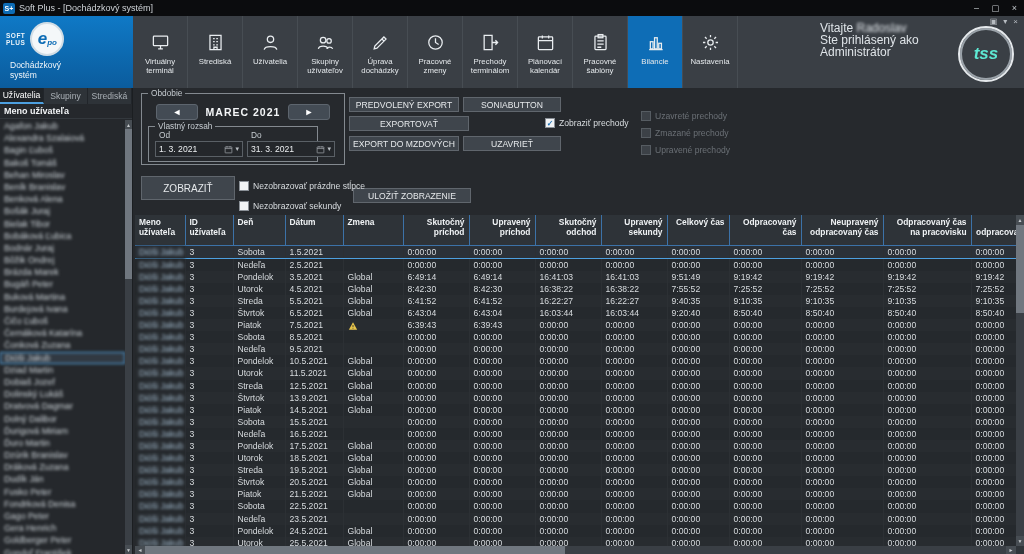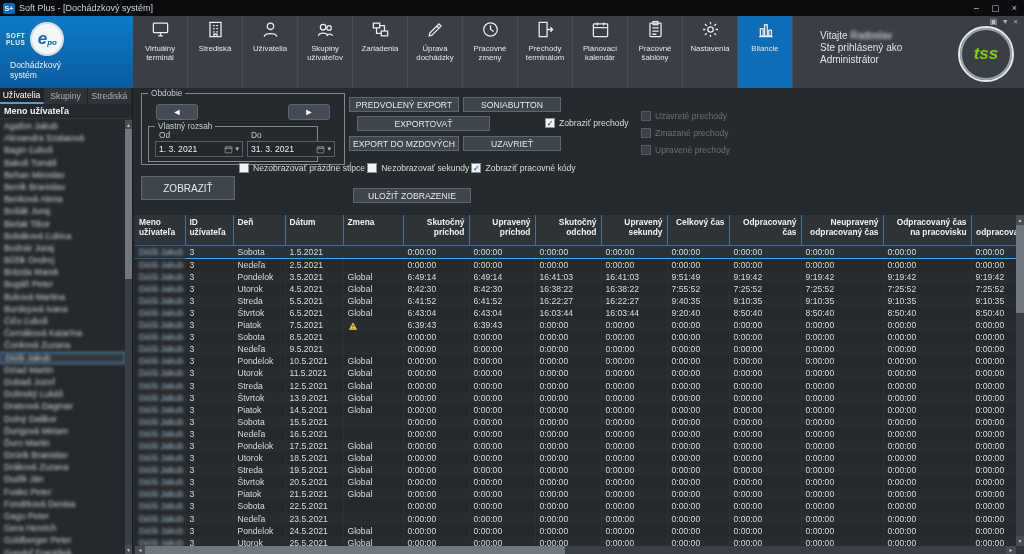--- a/index.html
+++ b/index.html
@@ -24,29 +24,29 @@
     display:flex;flex-direction:column;padding:6px 4px 4px 4px}
   .brandtop{display:flex;align-items:center;gap:5px;margin-left:2px}
   .softplus{display:flex;flex-direction:column;font-size:6.5px;font-weight:bold;color:#eaf2f8;line-height:7px;letter-spacing:.5px}
   .elogo{width:34px;height:34px;background:#f4f7f9;border:2px solid #d2dde5;border-radius:50%;
     display:flex;align-items:center;justify-content:center;color:#0d6cb5;font-style:italic}
   .elogo i{font-size:17px;font-weight:bold}
   .elogo small{font-size:8px;font-weight:bold;margin-top:6px}
   .brandsub{font-size:8.5px;color:#f0f5f9;margin:4px 0 0 6px;width:78px;line-height:10px}
   #ribbon-tabs{display:flex;height:72px}
   .rtab{width:55px;height:72px;display:flex;flex-direction:column;align-items:center;
-    padding-top:4px;border-right:1px solid #474d53;cursor:default}
+    padding-top:17px;border-right:1px solid #474d53;cursor:default}
   .rtab.active{background:#0e6db6}
   .ricon{width:19px;height:19px;color:#e9edf0;stroke:currentColor;fill:none}
   .rlabel{font-size:7.8px;color:#e4e8eb;text-align:center;line-height:9px;margin-top:5px;padding:0 2px}
-  #welcome{position:absolute;right:78px;top:14px;width:126px;font-size:10px;
+  #welcome{position:absolute;right:78px;top:6px;width:126px;font-size:12px;
     color:#dfe4e8;line-height:12px}
   #badge{position:absolute;right:10px;top:10px;width:56px;height:56px;border:2px solid #e6eaed;
     border-radius:50%;box-shadow:inset 0 0 0 2px #9aa2a9;display:flex;align-items:center;justify-content:center}
-  #badge span{font-size:17px;font-weight:bold;font-style:italic;color:#84cc16}
+  #badge span{font-size:17px;font-weight:bold;font-style:italic;color:#5eead4}
   #mdictrl{position:absolute;right:6px;top:1px;display:flex;gap:6px;font-size:8px;color:#b7bcc1}
 
   
   #sidebar{position:absolute;left:0;top:88px;width:133px;bottom:0;background:#25282c;
     border-right:1px solid #1b1e21}
   #side-tabs{display:flex;height:16px}
   .stab{flex:1;font-size:8.6px;display:flex;align-items:center;justify-content:center;
     background:#2e3338;color:#aab0b6;border-right:1px solid #21252a}
   .stab.active{background:#1f2327;color:#fff;border-bottom:2px solid #4da0e0}
   #side-header{height:15px;line-height:15px;font-size:9px;font-weight:bold;color:#f2f4f6;
@@ -77,33 +77,33 @@
   .dfield{position:absolute;top:14px;width:88px;height:16px;background:#24272b;
     border:1px solid #5a6066;display:flex;align-items:center;font-size:8.6px;color:#eceff1;
     padding:0 3px}
   .dfield .dval{flex:1;white-space:nowrap;overflow:hidden}
   .dfield svg{width:9px;height:9px;stroke:#b9bec3;fill:none}
   .dfield .caret{font-size:7px;color:#b9bec3;margin-left:2px}
   .ctlbtn{position:absolute;background:#3f454c;border:1px solid #60666d;color:#e6e9eb;
     font-size:8.6px;display:flex;align-items:center;justify-content:center;white-space:nowrap}
   #btn-predvoleny{left:216px;top:9px;width:110px;height:15px}
   #btn-sonia{left:330px;top:9px;width:98px;height:15px}
-  #btn-exportovat{left:224px;top:28px;width:133px;height:15px}
+  #btn-exportovat{left:216px;top:28px;width:120px;height:15px}
   #btn-mzdy{left:216px;top:48px;width:110px;height:15px}
   #btn-uzavriet{left:330px;top:48px;width:98px;height:15px}
   #btn-zobrazit{left:8px;top:88px;width:94px;height:24px;font-size:10px}
   #btn-ulozit{left:220px;top:100px;width:118px;height:15px}
   .cbrow{display:flex;align-items:center;gap:4px;font-size:8.6px;color:#d9dde0;height:12px}
   .cbrow.dis{color:#6b7076}
   .cbbox{width:10px;height:10px;background:#f1f3f5;border:1px solid #8a9097;font-size:8px;
     line-height:9px;text-align:center;color:#1b6fb4;font-weight:bold}
   .cbrow.dis .cbbox{background:#3c4147;border-color:#565c62}
   #cb-export{position:absolute;left:412px;top:29px}
   #cb-disabled{position:absolute;left:508px;top:22px;display:flex;flex-direction:column;gap:5px}
-  #cb-view{position:absolute;left:106px;top:74px;display:flex;flex-direction:row;gap:2px}
+  #cb-view{position:absolute;left:106px;top:92px;display:flex;flex-direction:column;gap:8px}
 
   
   #table-area{position:absolute;left:135px;top:215px;right:8px;bottom:8px;overflow:hidden;
     background:#24272b}
   table{border-collapse:collapse;table-layout:fixed;width:914px;font-size:8.6px}
   th{background:#2e3338;color:#f0f3f5;font-size:8.4px;font-weight:bold;height:30px;
     padding:2px 4px;vertical-align:top;border-right:1px solid #3c72a8;
     border-bottom:1px solid #3c72a8;line-height:10px;overflow:hidden}
   td{height:12.1px;line-height:12.1px;padding:0 4px;border-right:1px solid #2c3034;
     white-space:nowrap;overflow:hidden;color:#d8dcdf}
@@ -234,26 +234,20 @@
         <span class="rlabel">Užívatelia</span>
       </div>
       <div class="rtab">
         <svg viewBox="0 0 24 24" class="ricon">
           <use href="#i-users"></use>
         </svg>
         <span class="rlabel">Skupiny užívateľov</span>
       </div>
       <div class="rtab">
         <svg viewBox="0 0 24 24" class="ricon">
-          <use href="#i-devices"></use>
-        </svg>
-        <span class="rlabel">Zariadenia</span>
-      </div>
-      <div class="rtab">
-        <svg viewBox="0 0 24 24" class="ricon">
           <use href="#i-edit"></use>
         </svg>
         <span class="rlabel">Úprava dochádzky</span>
       </div>
       <div class="rtab">
         <svg viewBox="0 0 24 24" class="ricon">
           <use href="#i-clock"></use>
         </svg>
         <span class="rlabel">Pracovné zmeny</span>
       </div>
@@ -268,31 +262,31 @@
           <use href="#i-calendar"></use>
         </svg>
         <span class="rlabel">Plánovací kalendár</span>
       </div>
       <div class="rtab">
         <svg viewBox="0 0 24 24" class="ricon">
           <use href="#i-clipboard"></use>
         </svg>
         <span class="rlabel">Pracovné šablóny</span>
       </div>
+      <div class="rtab active">
+        <svg viewBox="0 0 24 24" class="ricon">
+          <use href="#i-chart"></use>
+        </svg>
+        <span class="rlabel">Bilancie</span>
+      </div>
       <div class="rtab">
         <svg viewBox="0 0 24 24" class="ricon">
           <use href="#i-gear"></use>
         </svg>
         <span class="rlabel">Nastavenia</span>
-      </div>
-      <div class="rtab active">
-        <svg viewBox="0 0 24 24" class="ricon">
-          <use href="#i-chart"></use>
-        </svg>
-        <span class="rlabel">Bilancie</span>
       </div>
     </div>
   <div id="welcome">
     <div>
       <span>Vitajte</span>
       <span class="redacted">Radoslav</span>
     </div>
     <div>Ste prihlásený ako</div>
     <div>Administrátor</div>
   </div>
@@ -355,20 +349,21 @@
     <span class="sarrow" style="top:0">▲</span>
     <span class="thumb"></span>
     <span class="sarrow" style="bottom:0">▼</span>
   </div>
 </div>
 
 <div id="controls">
   <div class="gbox" id="gb-period">
     <span class="glabel">Obdobie</span>
     <span class="navbtn" id="nav-prev">◄</span>
+    <span id="month">MAREC 2021</span>
     <span class="navbtn" id="nav-next">►</span>
     <div class="gbox" id="gb-range">
       <span class="glabel">Vlastný rozsah</span>
       <span class="dlab" style="left:10px">Od</span>
       <span class="dlab" style="left:102px">Do</span>
       <div class="dfield" style="left:6px">
         <span class="dval">1. 3. 2021</span>
         <svg>
             <use href="#i-calendar"></use>
           </svg>

